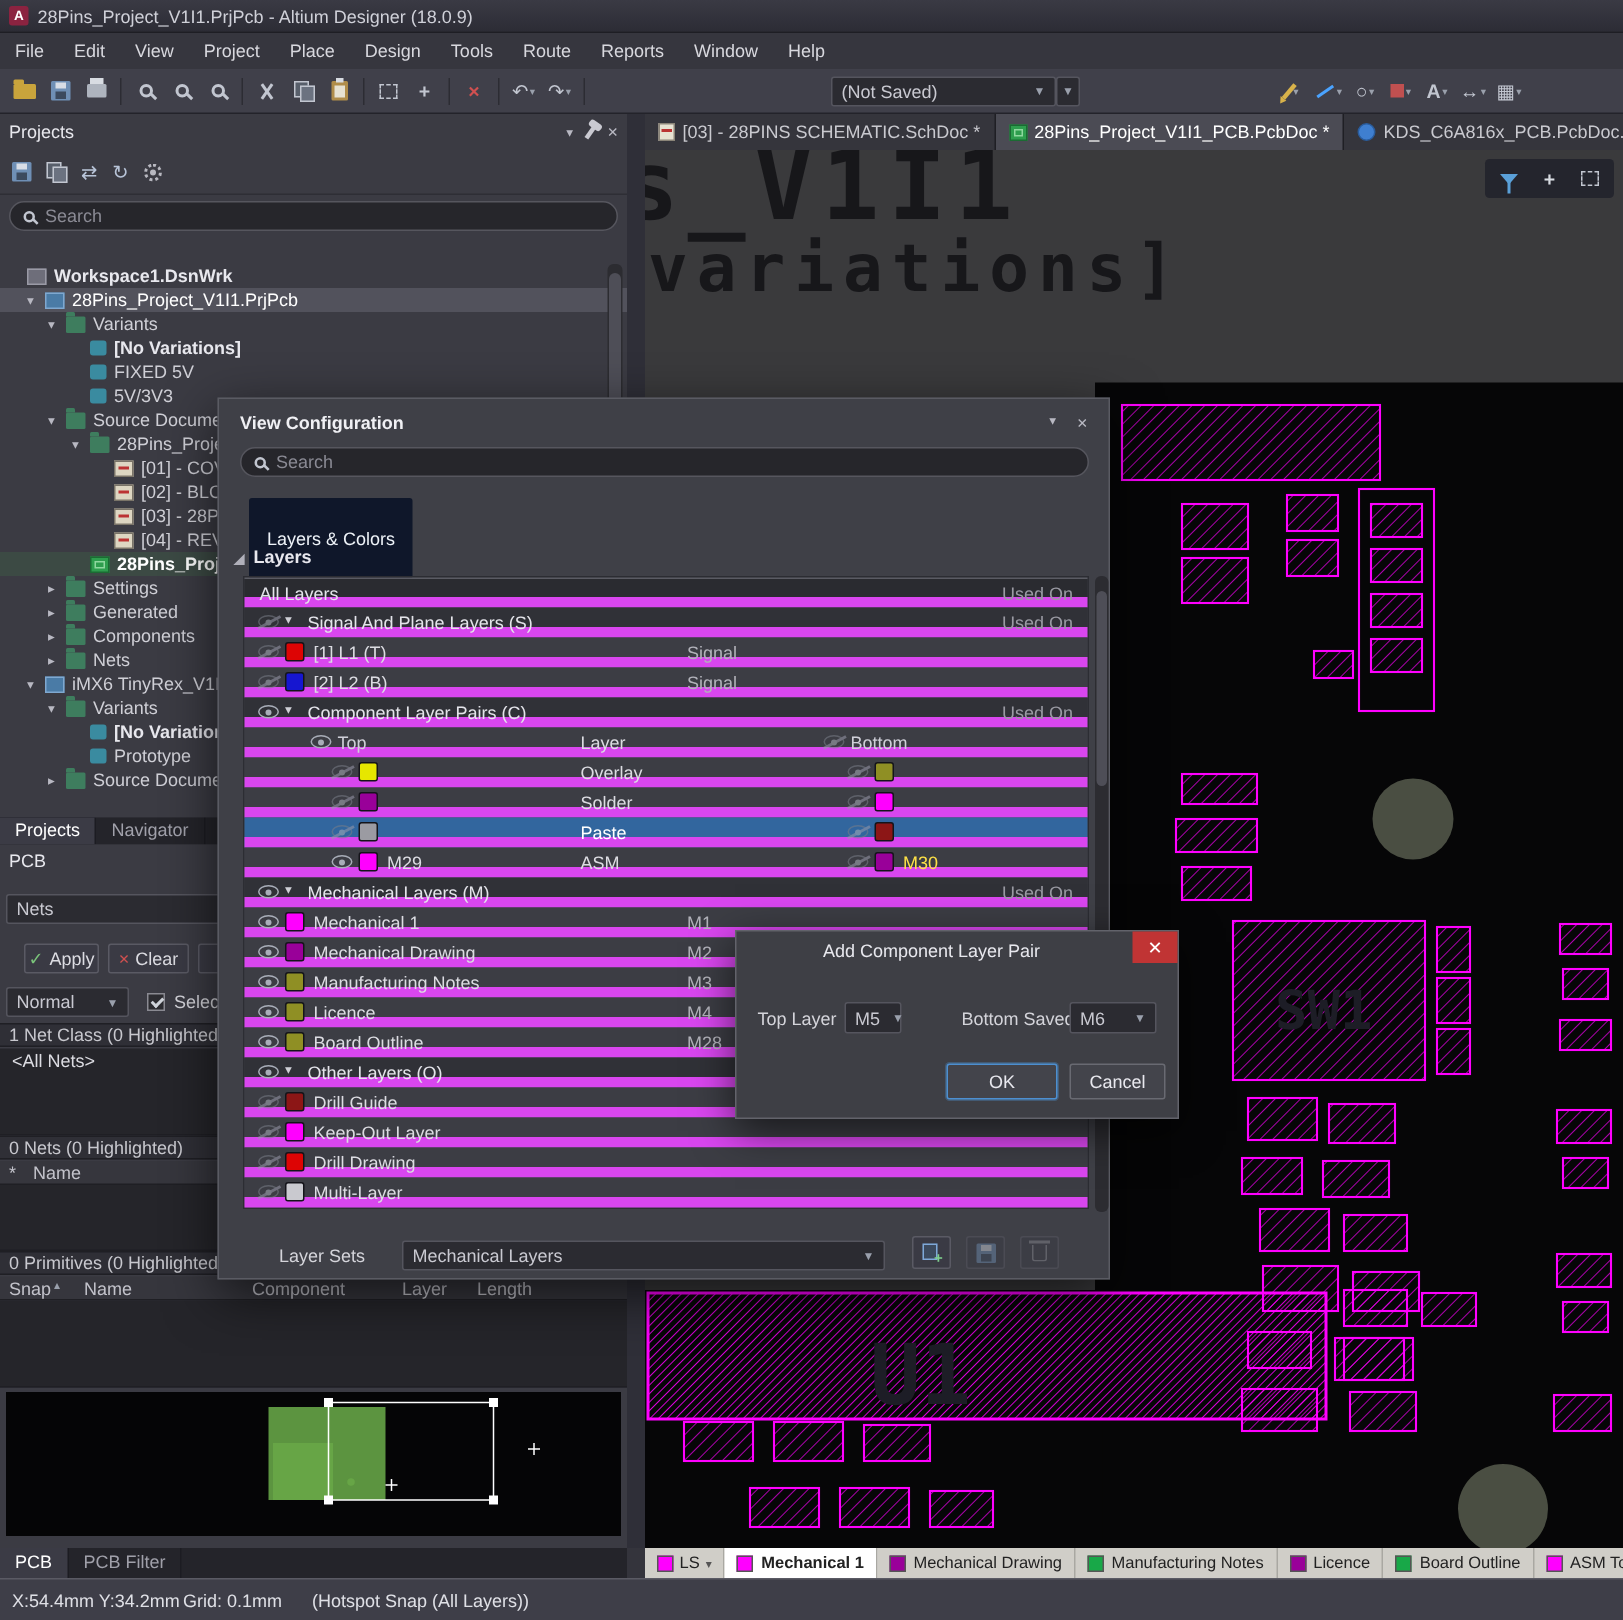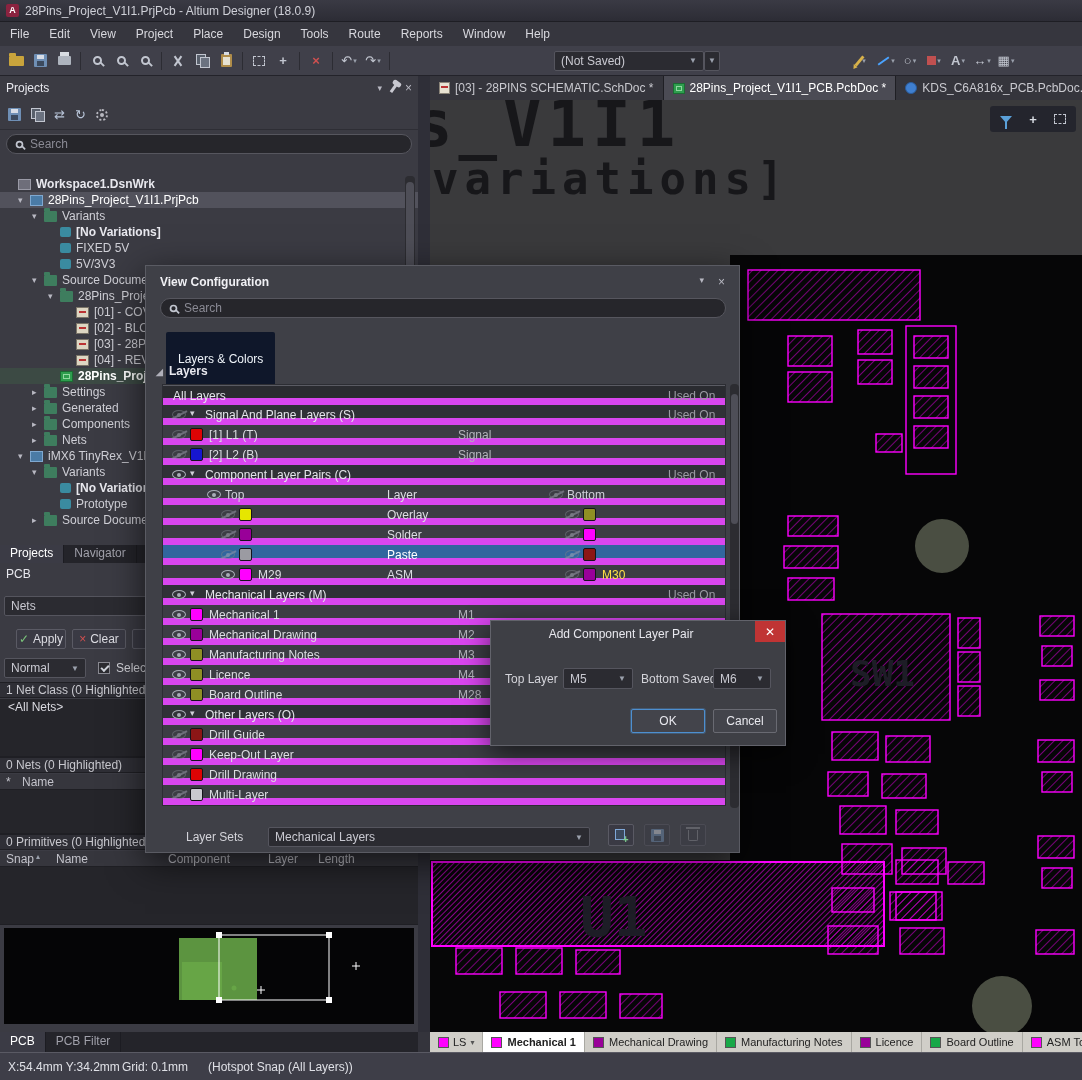--- a/index.html
+++ b/index.html
@@ -828,21 +828,21 @@
         </div>
     </div>
   </div>
 
   <div id="apdlg" class="abs">
     <div class="aptitle">Add Component Layer Pair</div>
     <div class="apclose">
         <span>✕</span>
       </div>
     <span class="aplab" style="left:14px">Top Layer</span>
-    <div class="combo apcombo" style="left:72px;width:70px">
+    <div class="combo apcombo" style="left:72px;width:38px">
       <span>M5</span>
       <span class="arr">▼</span>
     </div>
     <span class="aplab" style="left:150px">Bottom Saved</span>
     <div class="combo apcombo" style="left:222px;width:58px">
       <span>M6</span>
       <span class="arr">▼</span>
     </div>
     <div class="apbtn focus" style="left:140px;width:74px">OK</div>
     <div class="apbtn" style="left:222px;width:64px">Cancel</div>

